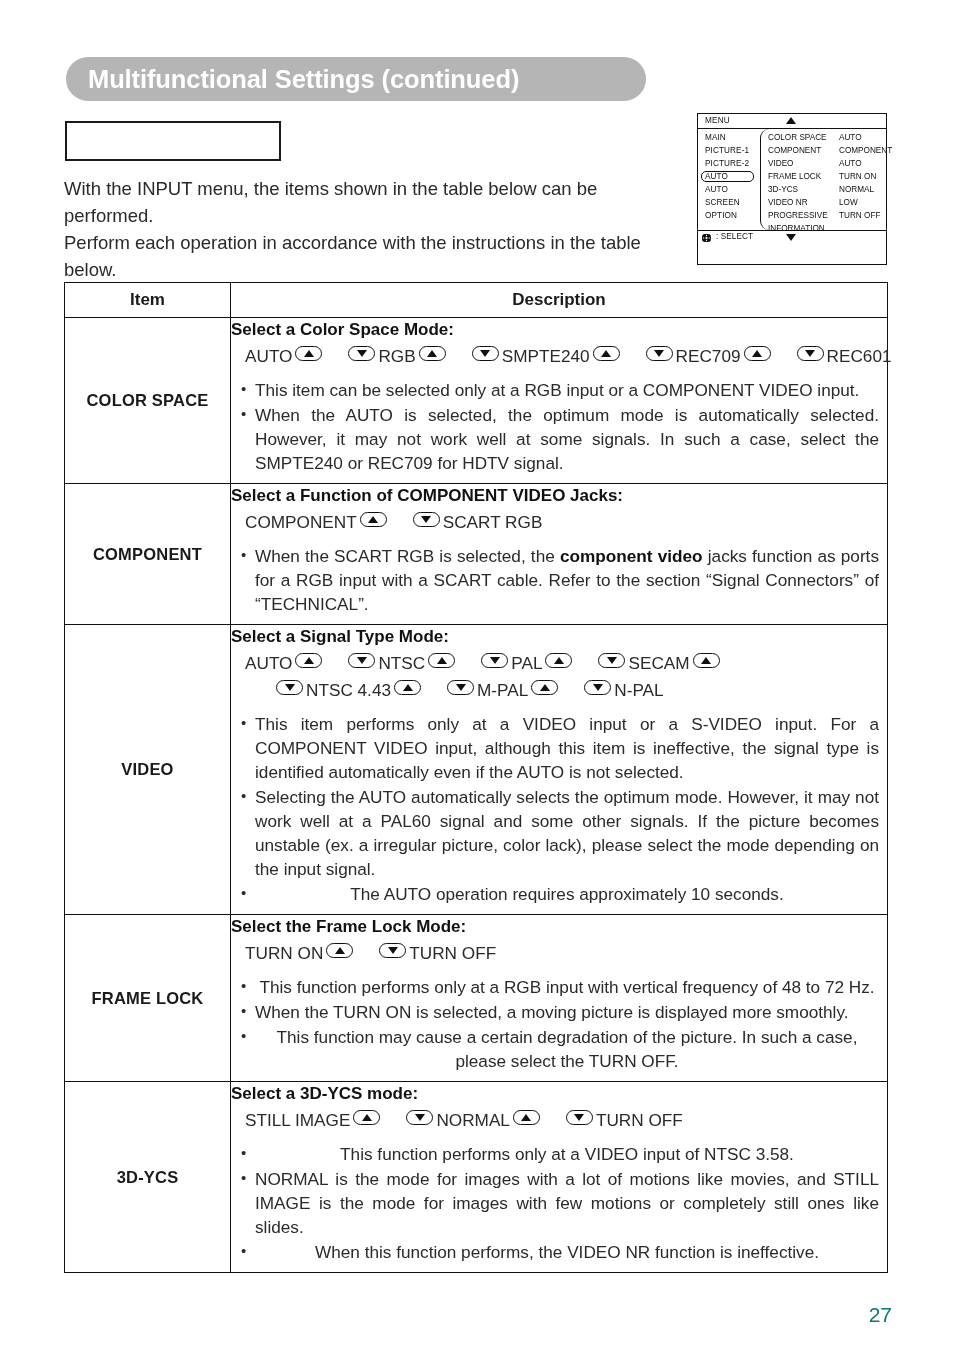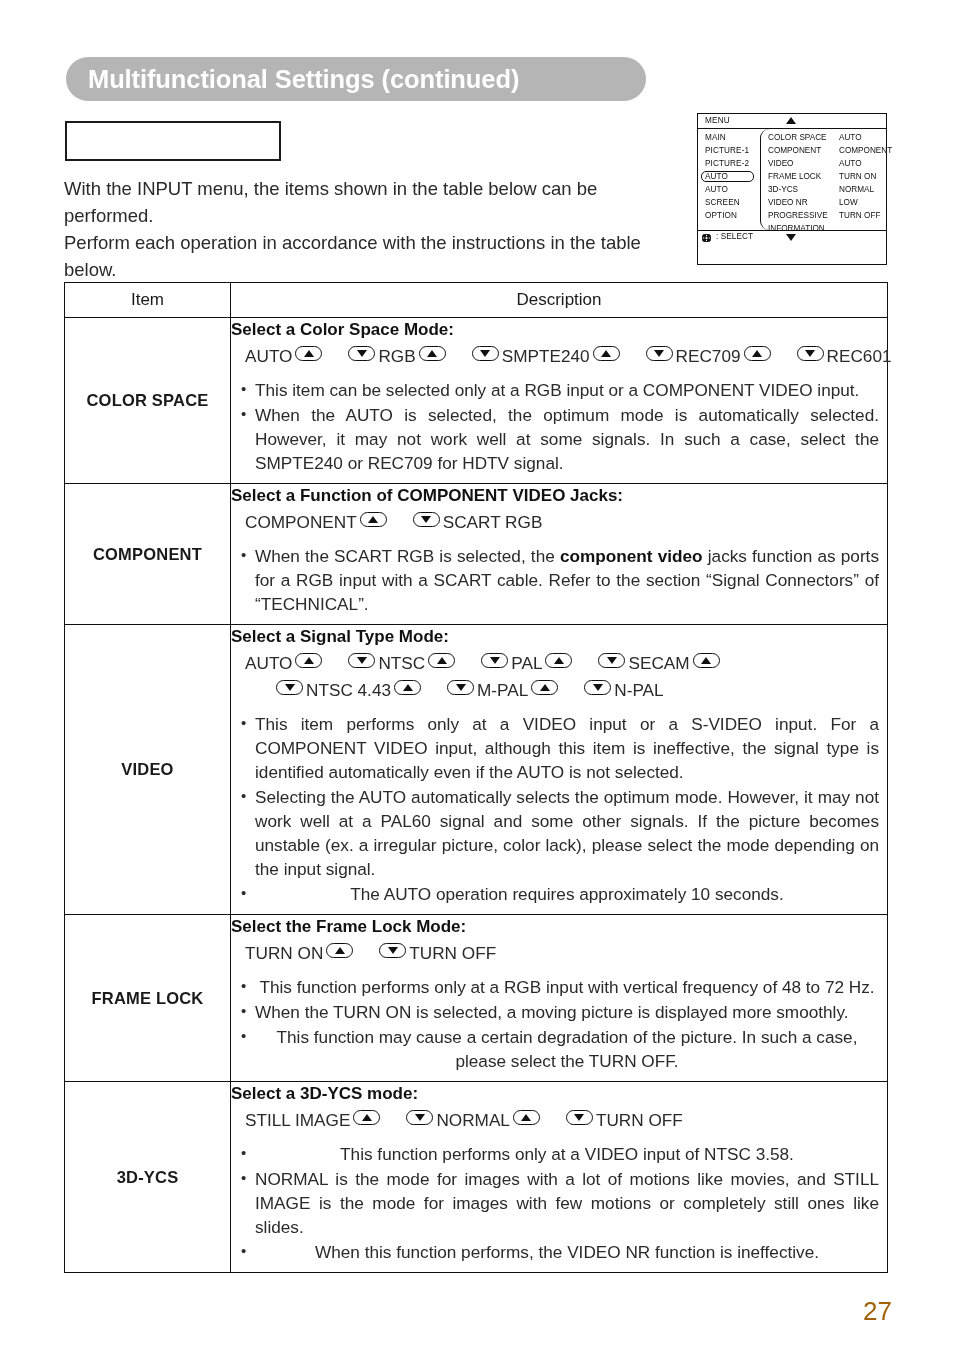--- a/index.html
+++ b/index.html
@@ -182,21 +182,21 @@
   }
   #settings-table th,
   #settings-table td {
     border: 1.3px solid #111;
     vertical-align: middle;
     padding: 0;
   }
   #settings-table thead th {
     height: 34px;
     font-size: 17px;
-    font-weight: normal;
+    font-weight: bold;
     text-align: center;
     margin-left: 24px;
   }
   .col-item { width: 166px; }
   .col-desc { width: auto; }
 
   td.item-cell {
     text-align: center;
     font-size: 16.5px;
     font-weight: bold;
@@ -265,22 +265,22 @@
   .keybtn.up::after { border-bottom: 7px solid #111; }
   .keybtn.down::after { border-top: 7px solid #111; }
 
   .gap-lg { display: inline-block; width: 20px; }
 
   
   #page-number {
     position: absolute;
     right: 62px;
     bottom: 28px;
-    font-size: 26px;
-    color: #a16207;
+    font-size: 21px;
+    color: #0f766e;
   }
 </style>
 </head>
 <body>
 
 <div id="page-title-banner">
   <span class="title-text">Multifunctional Settings (continued)</span>
 </div>
 
 <div id="illustration-box"></div>

